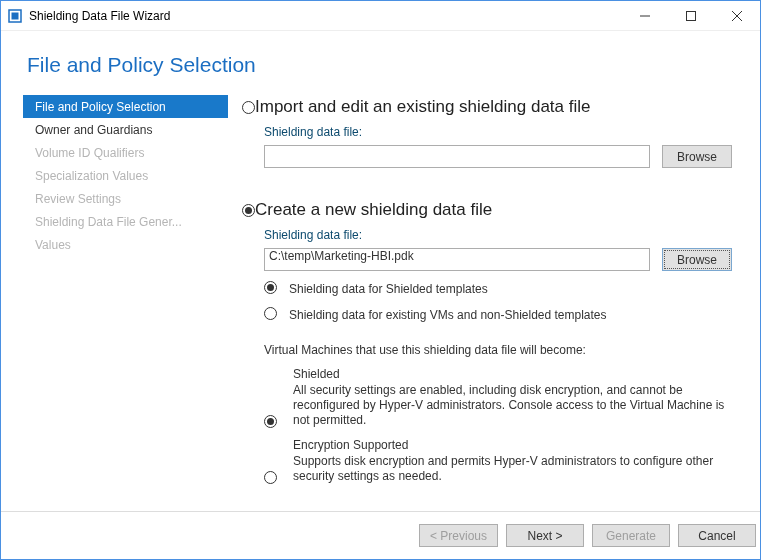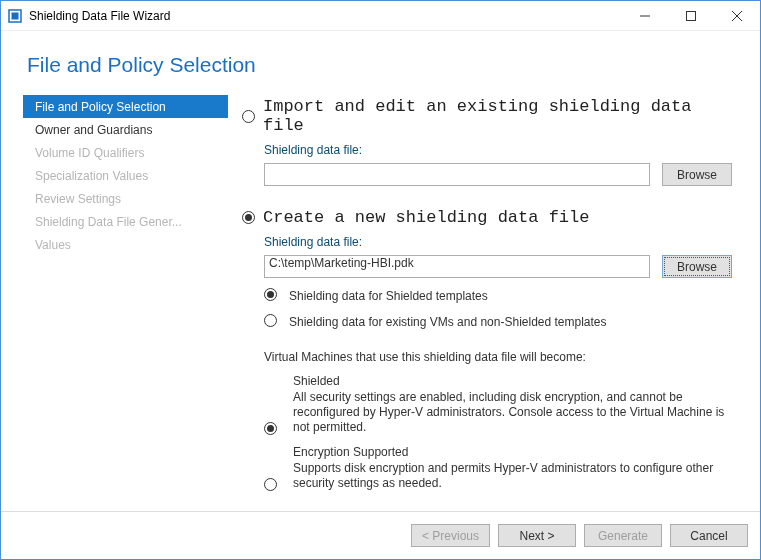--- a/index.html
+++ b/index.html
@@ -12,40 +12,40 @@
   .winbtn { width:46px; height:30px; display:flex; align-items:center; justify-content:center; font-size:13px; color:#333;}
   .body { flex:1; display:flex; flex-direction:column; padding:18px 22px 0 22px; overflow:hidden;}
   .page-title { font-size:21px; font-weight:400; color:#1b6ec2; margin:4px 0 18px 4px;}
   .mainrow { flex:1; display:flex; gap:0; min-height:0;}
   .sidebar { width:205px; flex:0 0 205px; }
   .navitem { height:23px; display:flex; align-items:center; padding:0 12px; font-size:12px; white-space:nowrap; overflow:hidden; text-overflow:ellipsis;}
   .navitem.active { background:#1979ca; color:#fff;}
   .navitem.enabled { color:#333;}
   .navitem.disabled { color:#b5b5b5;}
   .content { flex:1; padding:0 6px 0 14px; overflow:auto;}
-  .sechead { display:flex; align-items:center; gap:8px; margin-top:2px;font-family:Liberation Mono, monospace;}
+  .sechead { display:flex; align-items:center; margin-top:2px;}
   .sechead .lbl { font-size:17px; color:#222;}
   .radio { position:relative; width:13px; height:13px; border:1px solid #333; border-radius:50%; flex:0 0 13px;}
   .radio.selected::after { content:""; position:absolute; left:2px; top:2px; width:7px; height:7px; background:#333; border-radius:50%;}
   .subfield { margin-left:22px; margin-top:8px;}
   .fieldlabel { font-size:12px; color:#0c4a6e; margin-bottom:6px;}
   .row { display:flex; gap:12px; align-items:flex-end;}
   .textbox { flex:1; height:23px; border:1px solid #adadad; background:#fff; padding:0 4px; font-size:12px; color:#333;}
   .btn { height:23px; min-width:70px; padding:0 10px; background:#e1e1e1; border:1px solid #adadad; font-size:12px; color:#333; display:flex; align-items:center; justify-content:center;}
   .btn.disabled { color:#9e9e9e;}
   .btn.focused { outline:1px dotted #555; outline-offset:-3px; border:1px solid #7aa7d0; background: #e1e1e1;}
-  .mt20{ margin-top:22px;}
+  .mt20{ margin-top:32px;}
   .subradio { display:flex; align-items:flex-start; gap:12px; margin-left:22px; margin-top:10px;}
   .subradio .txt{ font-size:12px; line-height:16px;}
   .note { margin-left:22px; margin-top:20px; font-size:12px;}
   .optblock{ margin-left:22px; margin-top:10px; display:flex; gap:16px; align-items:flex-end;}
   .optblock .body2{ flex:1;}
   .optname{ font-size:12px;}
   .optdesc{ font-size:12px; color:#333; margin-top:2px; line-height:15px;}
-  .footer { height:48px; border-top:1px solid #ddd; display:flex; align-items:center; justify-content:flex-end; gap:8px; padding:0 12px;}
+  .footer { height:48px; border-top:1px solid #ddd; display:flex; align-items:center; justify-content:flex-end; gap:8px; padding:0 4px;}
   .footer .btn{ min-width:78px;}
 </style>
 </head>
 <body>
 
 <div class="window">
   <div class="titlebar">
     <span class="icon">
       <svg width="14" height="14">
           <rect x="1" y="1" width="12" height="12" fill="none" stroke="#1b6ec2" stroke-width="1.5"></rect>

